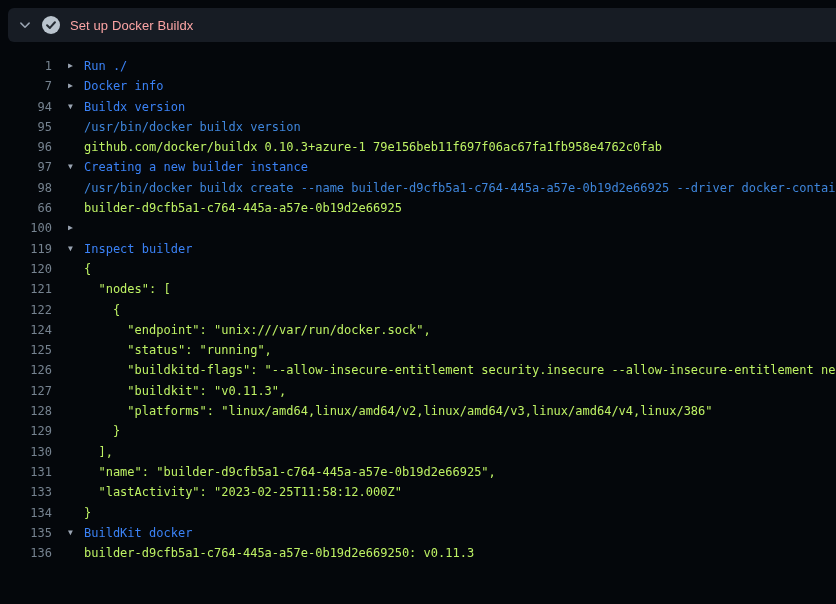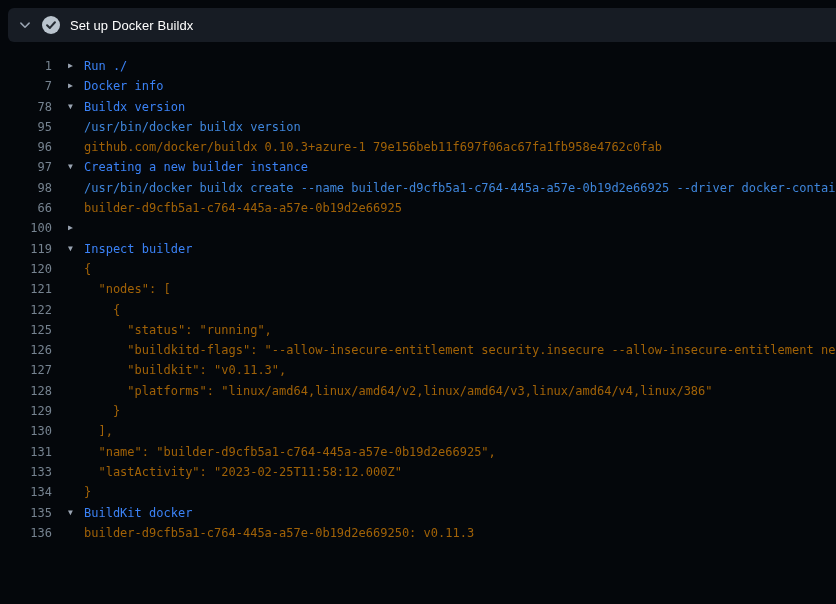--- a/index.html
+++ b/index.html
@@ -24,21 +24,21 @@
     justify-content: center;
     flex: 0 0 auto;
   }
   .status {
     width: 18px; height: 18px;
     margin-right: 10px;
     flex: 0 0 auto;
     display: flex;
   }
   .step-title {
-    color: #ffffff;
+    color: #fca5a5;
     font-size: 13px;
     font-weight: 500;
     letter-spacing: .1px;
   }
   .log {
     padding-top: 14px;
     font-family: "DejaVu Sans Mono", "Liberation Mono", monospace;
     font-size: 12px;
   }
   .row {
@@ -57,21 +57,21 @@
   }
   .row .marker {
     flex: 0 0 16px;
     width: 16px;
     margin-left: 16px;
     color: #9aa4b2;
     font-size: 8px;
     text-align: left;
   }
   .row .txt {
-    color: #a16207;
+    color: #bef264;
     white-space: pre;
   }
   .row.group .txt { color: #3b82f6; }
   .row.group { cursor: pointer; }
   .row.command .txt { color: #3f86dc; text-align: center; }
 </style>
 </head>
 <body>
 
 <div class="step-header">
@@ -94,21 +94,21 @@
     <span class="ln">1</span>
     <span class="marker">▶</span>
     <span class="txt">Run ./</span>
   </div>
     <div class="row group">
     <span class="ln">7</span>
     <span class="marker">▶</span>
     <span class="txt">Docker info</span>
   </div>
     <div class="row group">
-    <span class="ln">78</span>
+    <span class="ln">94</span>
     <span class="marker">▼</span>
     <span class="txt">Buildx version</span>
   </div>
     <div class="row command">
     <span class="ln">95</span>
     <span class="marker"></span>
     <span class="txt">/usr/bin/docker buildx version</span>
   </div>
     <div class="row text">
     <span class="ln">96</span>
@@ -148,20 +148,25 @@
     <span class="ln">121</span>
     <span class="marker"></span>
     <span class="txt">  "nodes": [</span>
   </div>
     <div class="row text">
     <span class="ln">122</span>
     <span class="marker"></span>
     <span class="txt">    {</span>
   </div>
     <div class="row text">
+    <span class="ln">124</span>
+    <span class="marker"></span>
+    <span class="txt">      "endpoint": "unix:///var/run/docker.sock",</span>
+  </div>
+    <div class="row text">
     <span class="ln">125</span>
     <span class="marker"></span>
     <span class="txt">      "status": "running",</span>
   </div>
     <div class="row text">
     <span class="ln">126</span>
     <span class="marker"></span>
     <span class="txt">      "buildkitd-flags": "--allow-insecure-entitlement security.insecure --allow-insecure-entitlement network.host",</span>
   </div>
     <div class="row text">

